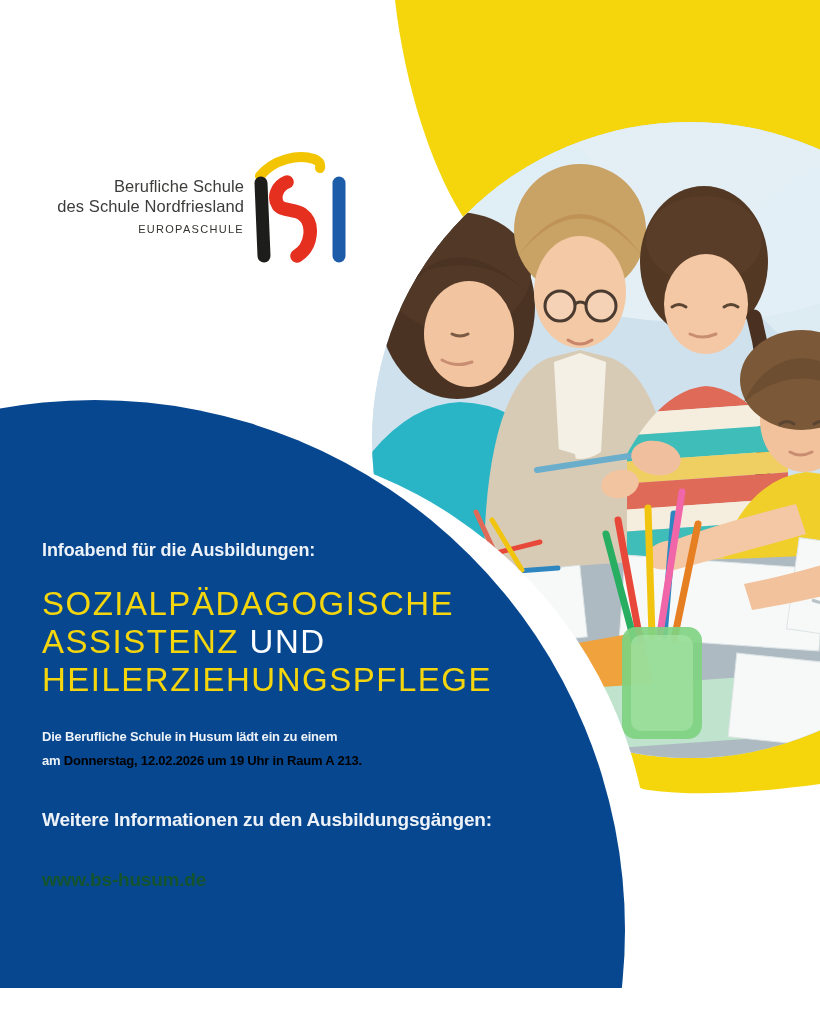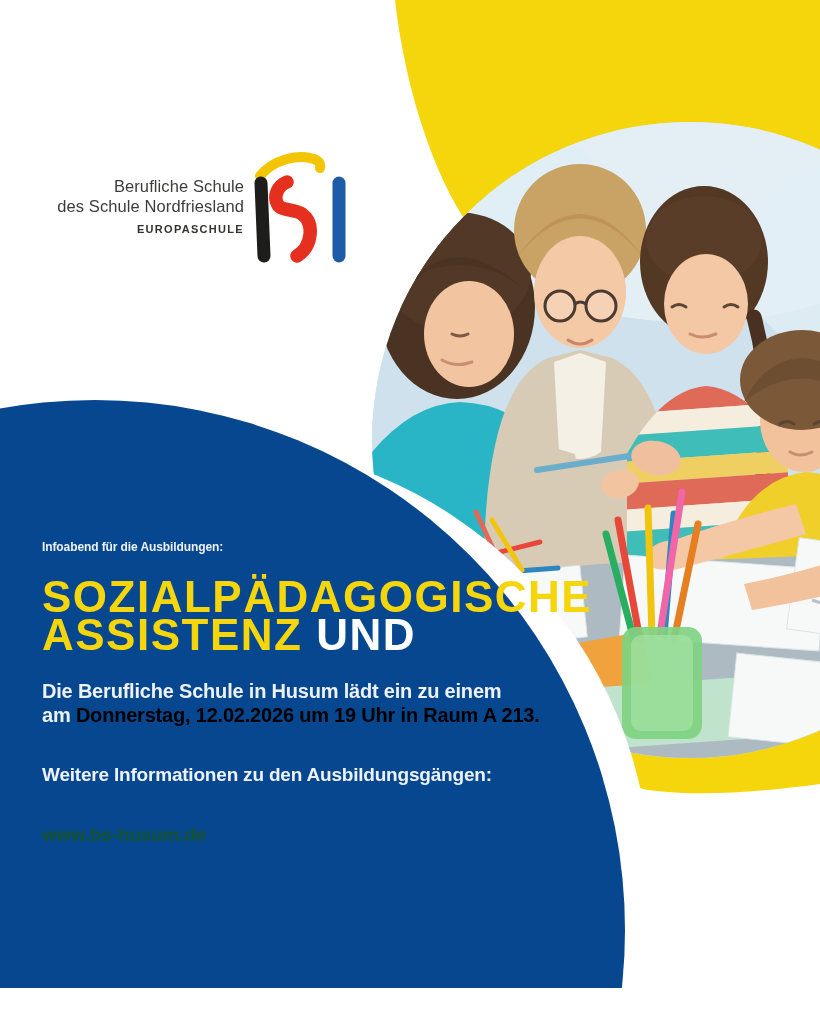--- a/index.html
+++ b/index.html
@@ -31,35 +31,35 @@
 
   
   .logo { position:absolute; left:0; top:148px; z-index:6; }
   .logo-text {
     position:absolute; left:30px; top:28px; width:214px; text-align:right;
     color:#3C3C3B; font-size:16.5px; line-height:20px; font-weight:500;
     letter-spacing:0.1px;
   }
   .logo-text .line { display:block; }
   .logo-sub {
-    display:block; font-size:11px; font-weight:700; letter-spacing:1.3px;
+    display:block; font-size:11px; font-weight:400; letter-spacing:1.3px;
     margin-top:3px; color:#33332F;
   }
   .logo-mark { position:absolute; left:250px; top:4px; }
 
   
   .content { position:absolute; left:42px; top:540px; width:560px; z-index:5; color:#EDF2F8; }
-  .intro { margin:0 0 24px 0; font-size:12px; font-weight:700; letter-spacing:-0.1px; }
+  .intro { margin:0 0 24px 0; font-size:18px; font-weight:700; letter-spacing:-0.1px; }
   .headline {
-    margin:0 0 26px 0; font-size:44px; line-height:38px; font-weight:700;
+    margin:0 0 26px 0; font-size:33px; line-height:38px; font-weight:400;
     letter-spacing:1.5px; color:#F5D60D;
   }
   .headline .hl-line { display:block; white-space:nowrap; }
   .hl-white { color:#FAFCFD; }
-  .details { margin:0 0 30px 0; font-size:20px; line-height:23.5px; font-weight:700; letter-spacing:-0.2px; }
+  .details { margin:0 0 30px 0; font-size:13px; line-height:23.5px; font-weight:700; letter-spacing:-0.2px; }
   .details .d-line { display:block; white-space:nowrap; }
   .accent { color:#000000; }
   .more { margin:0; font-size:19px; line-height:24px; font-weight:700; letter-spacing:-0.2px; }
   .more .d-line { display:block;margin-top:36px; }
   .website { color:#14532d; text-decoration:none; cursor:pointer; }
 </style>
 </head>
 <body>
 
 <div class="canvas">
@@ -198,20 +198,21 @@
       <line x1="89" y1="31" x2="89" y2="104" stroke="#1C5CA8" stroke-width="13" stroke-linecap="round"></line>
     </svg>
   </div>
 
   <div class="content">
     <p class="intro">Infoabend für die Ausbildungen:</p>
 
     <h1 class="headline">
       <span class="hl-line">SOZIALPÄDAGOGISCHE</span>
       <span class="hl-line"><span>ASSISTENZ</span> <span class="hl-white">UND</span></span>
+      <span class="hl-line">HEILERZIEHUNGSPFLEGE</span>
     </h1>
 
     <p class="details">
       <span class="d-line">Die Berufliche Schule in Husum lädt ein zu einem</span>
       <span class="d-line"><span>am</span> <span class="accent">Donnerstag, 12.02.2026 um 19 Uhr in Raum A 213.</span></span>
     </p>
 
     <p class="more">
       <span class="d-line">Weitere Informationen zu den Ausbildungsgängen:</span>
       <span class="d-line"><a class="website">www.bs-husum.de</a></span>

